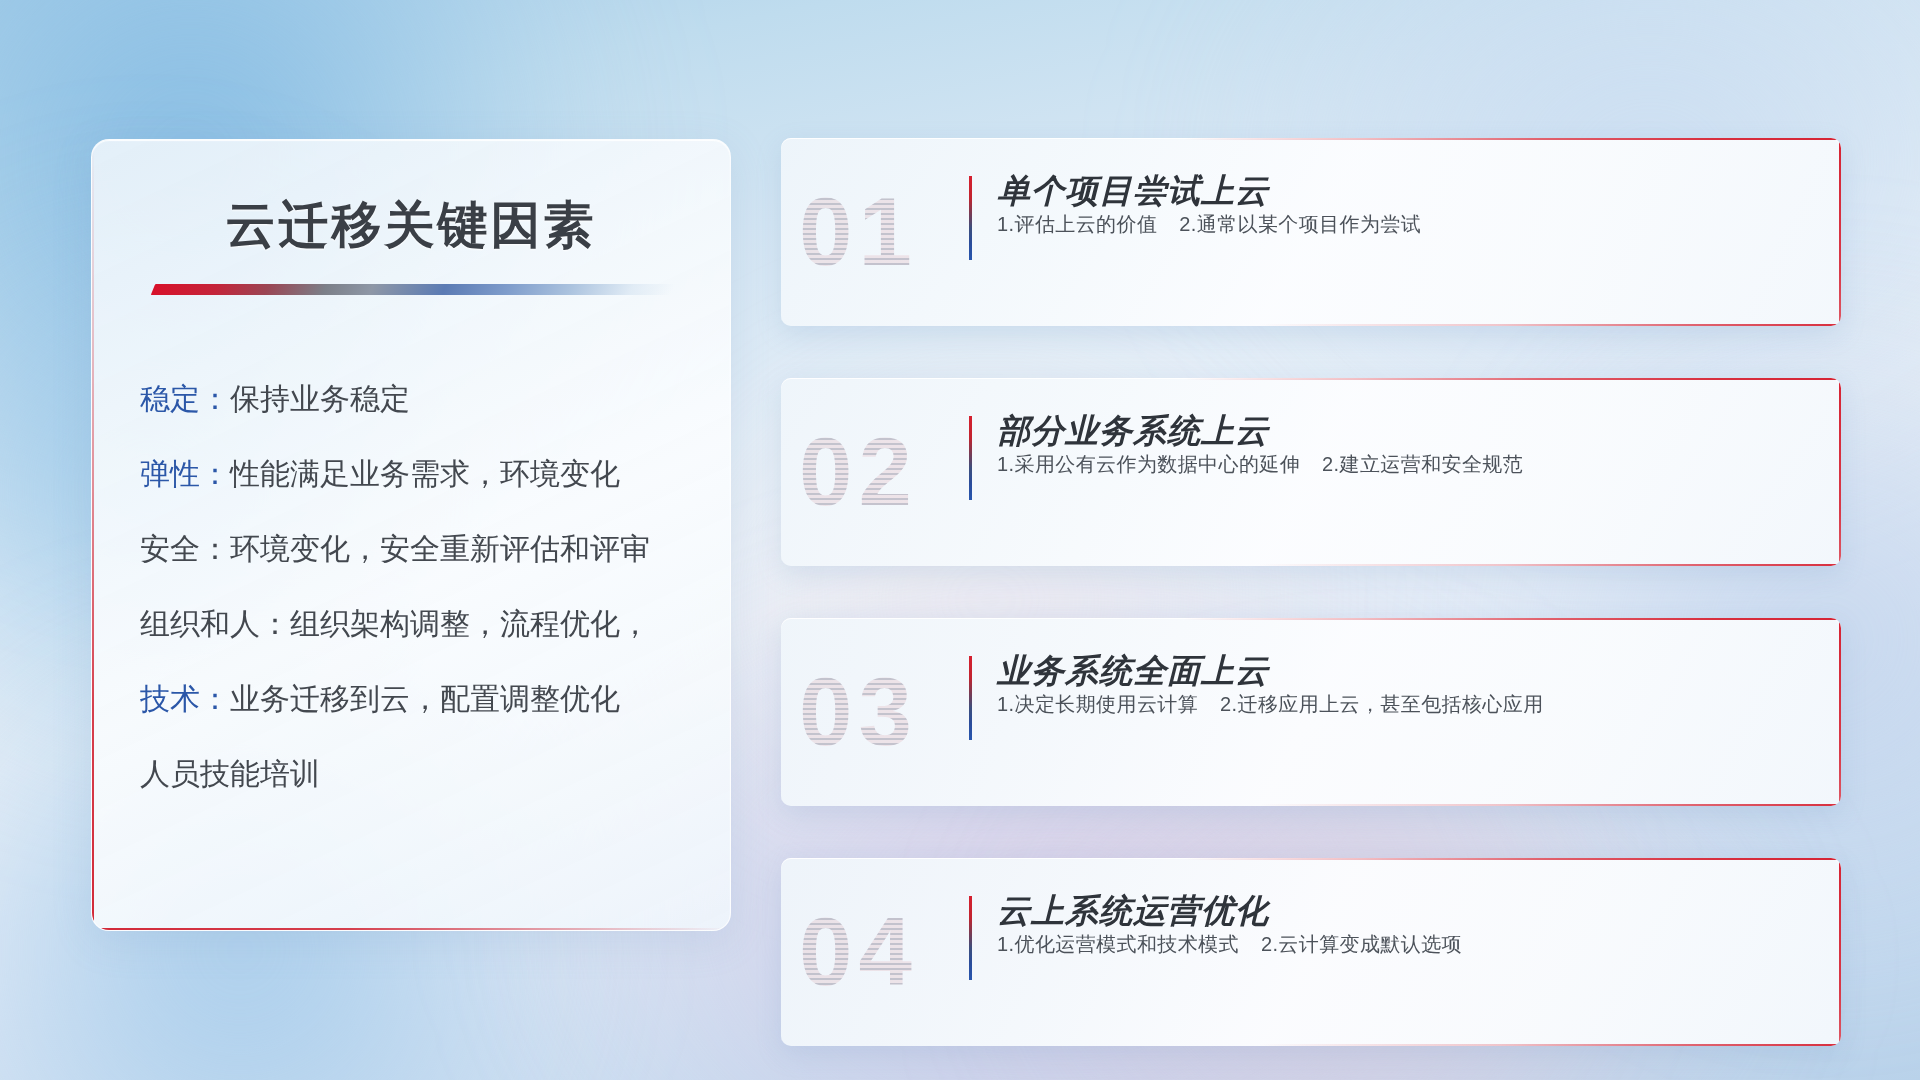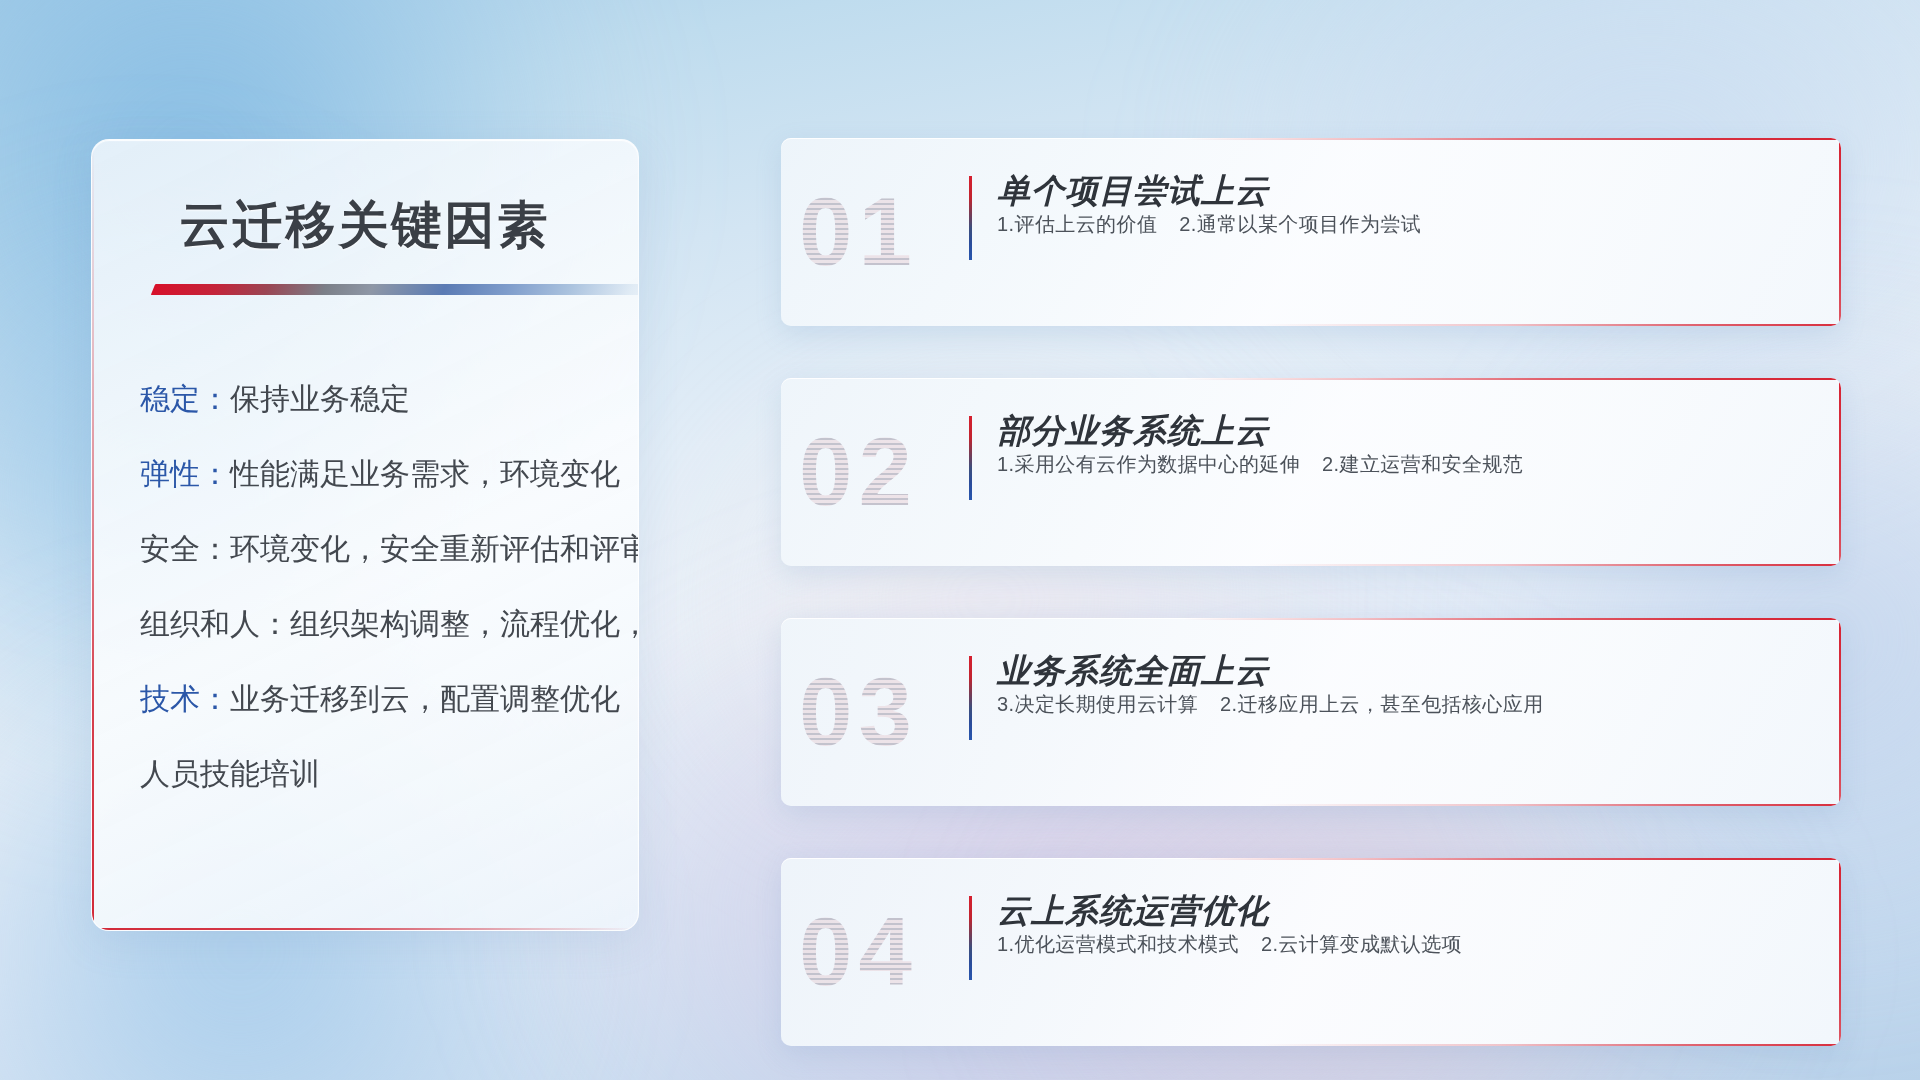--- a/index.html
+++ b/index.html
@@ -64,21 +64,21 @@
   }
   .glow-warm {
     left: 640px; top: 320px; width: 700px; height: 560px;
     background: radial-gradient(ellipse at 50% 50%, rgba(244,236,238,.55), rgba(244,238,240,0) 70%);
   }
 
   
   #left-panel {
     position: absolute;
     left: 91px; top: 139px;
-    width: 548px; height: 792px;
+    width: 640px; height: 792px;
     border-radius: 18px;
     background: linear-gradient(155deg,
        rgba(238,245,251,.88) 0%,
        rgba(246,250,253,.90) 30%,
        rgba(250,252,254,.92) 55%,
        rgba(246,250,253,.90) 78%,
        rgba(240,246,252,.88) 100%);
     border: 1px solid rgba(255,255,255,.75);
     box-shadow: 0 10px 40px rgba(110,150,190,.16), inset 0 1px 1px rgba(255,255,255,.9);
     overflow: hidden;
@@ -332,21 +332,21 @@
     </article>
     <article class="step-card">
       <div class="card-rule-top"></div>
       <div class="card-rule-right"></div>
       <div class="card-rule-bottom"></div>
       <div class="card-number-glow">03</div>
       <div class="card-number">03</div>
       <div class="card-accent"></div>
       <div class="card-text">
         <div class="card-title">业务系统全面上云</div>
-        <div class="card-subtitle"><span>3.决定长期使用云计算</span><span class="sub-gap"></span><span>2.迁移应用上云，甚至包括核心应用</span></div>
+        <div class="card-subtitle"><span>1.决定长期使用云计算</span><span class="sub-gap"></span><span>2.迁移应用上云，甚至包括核心应用</span></div>
       </div>
     </article>
     <article class="step-card">
       <div class="card-rule-top"></div>
       <div class="card-rule-right"></div>
       <div class="card-rule-bottom"></div>
       <div class="card-number-glow">04</div>
       <div class="card-number">04</div>
       <div class="card-accent"></div>
       <div class="card-text">

